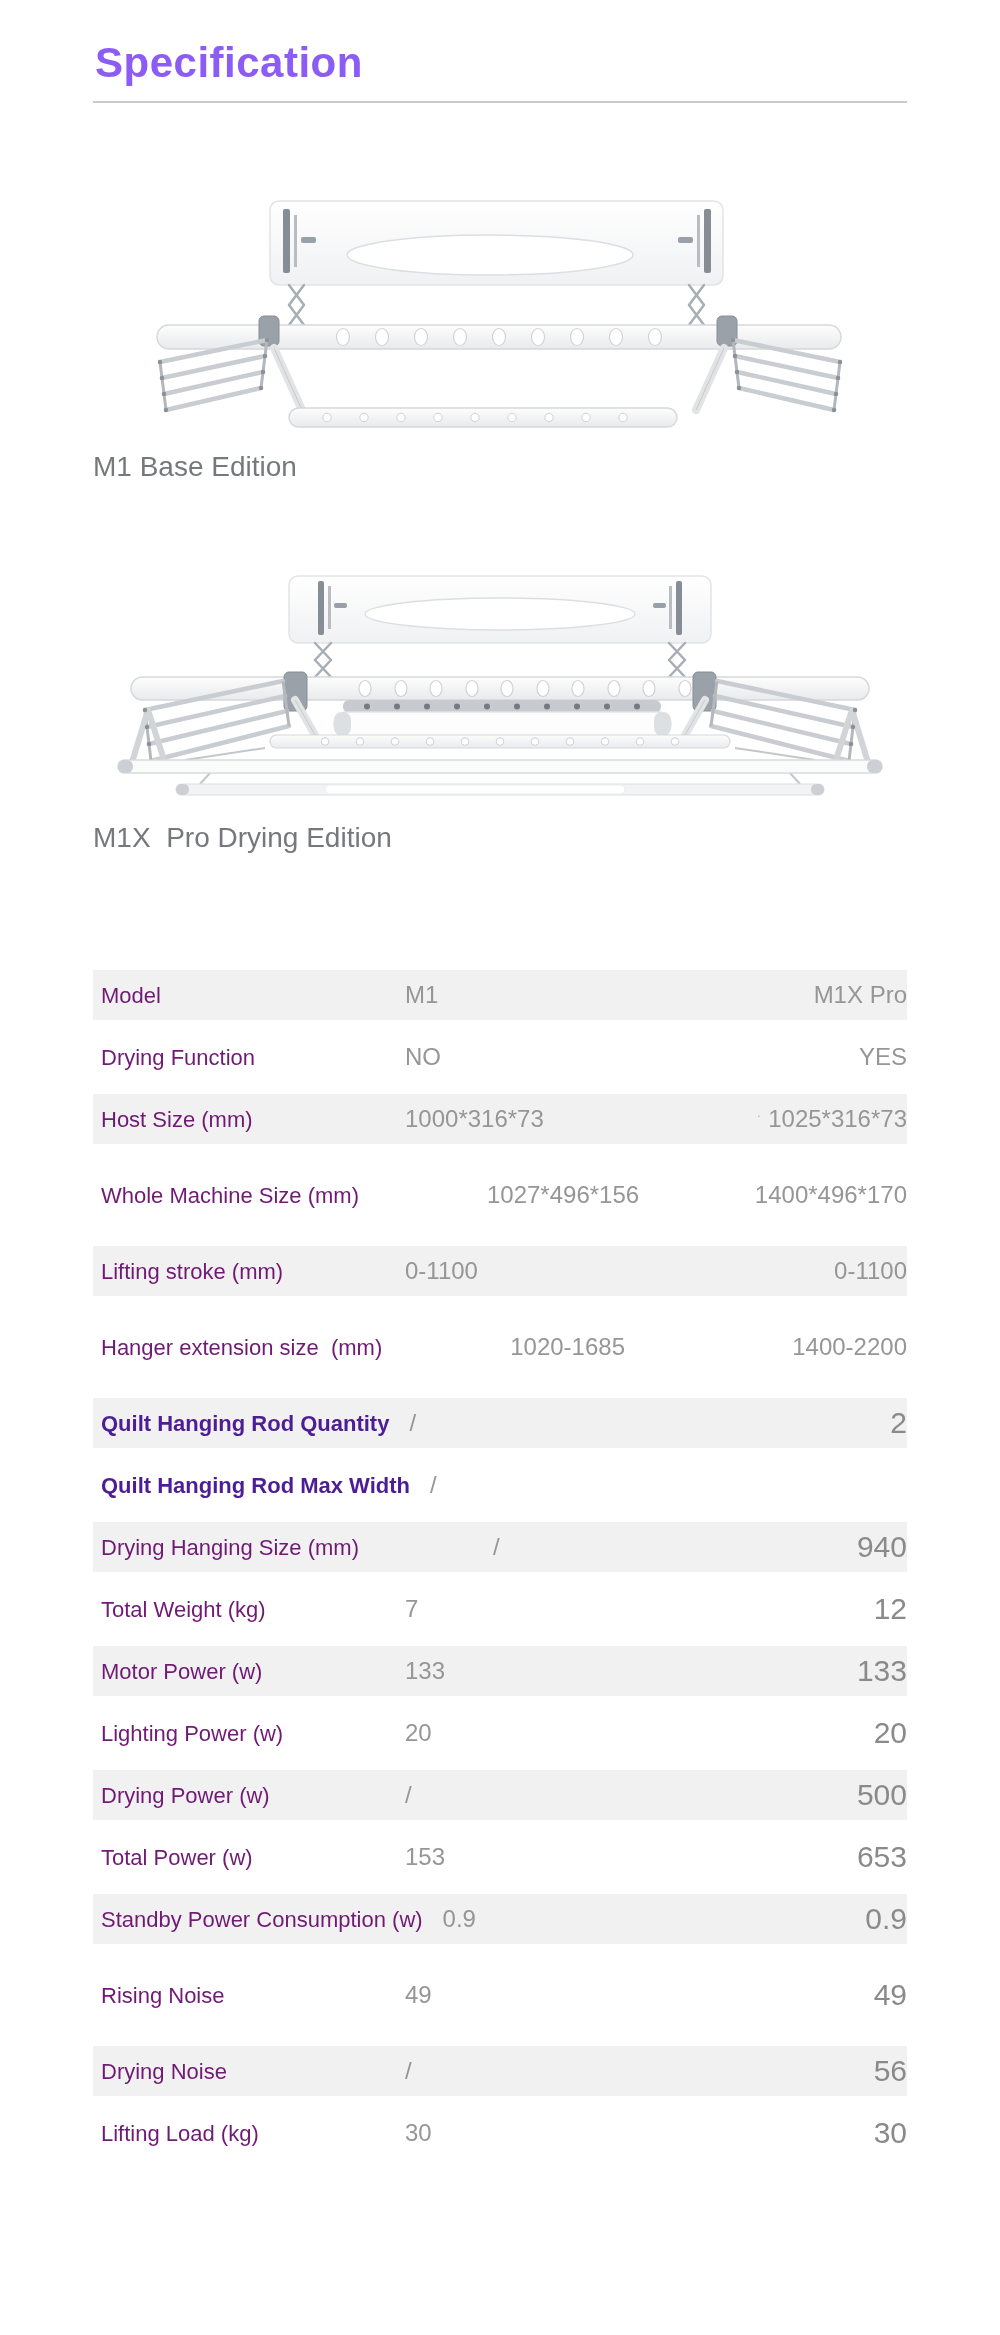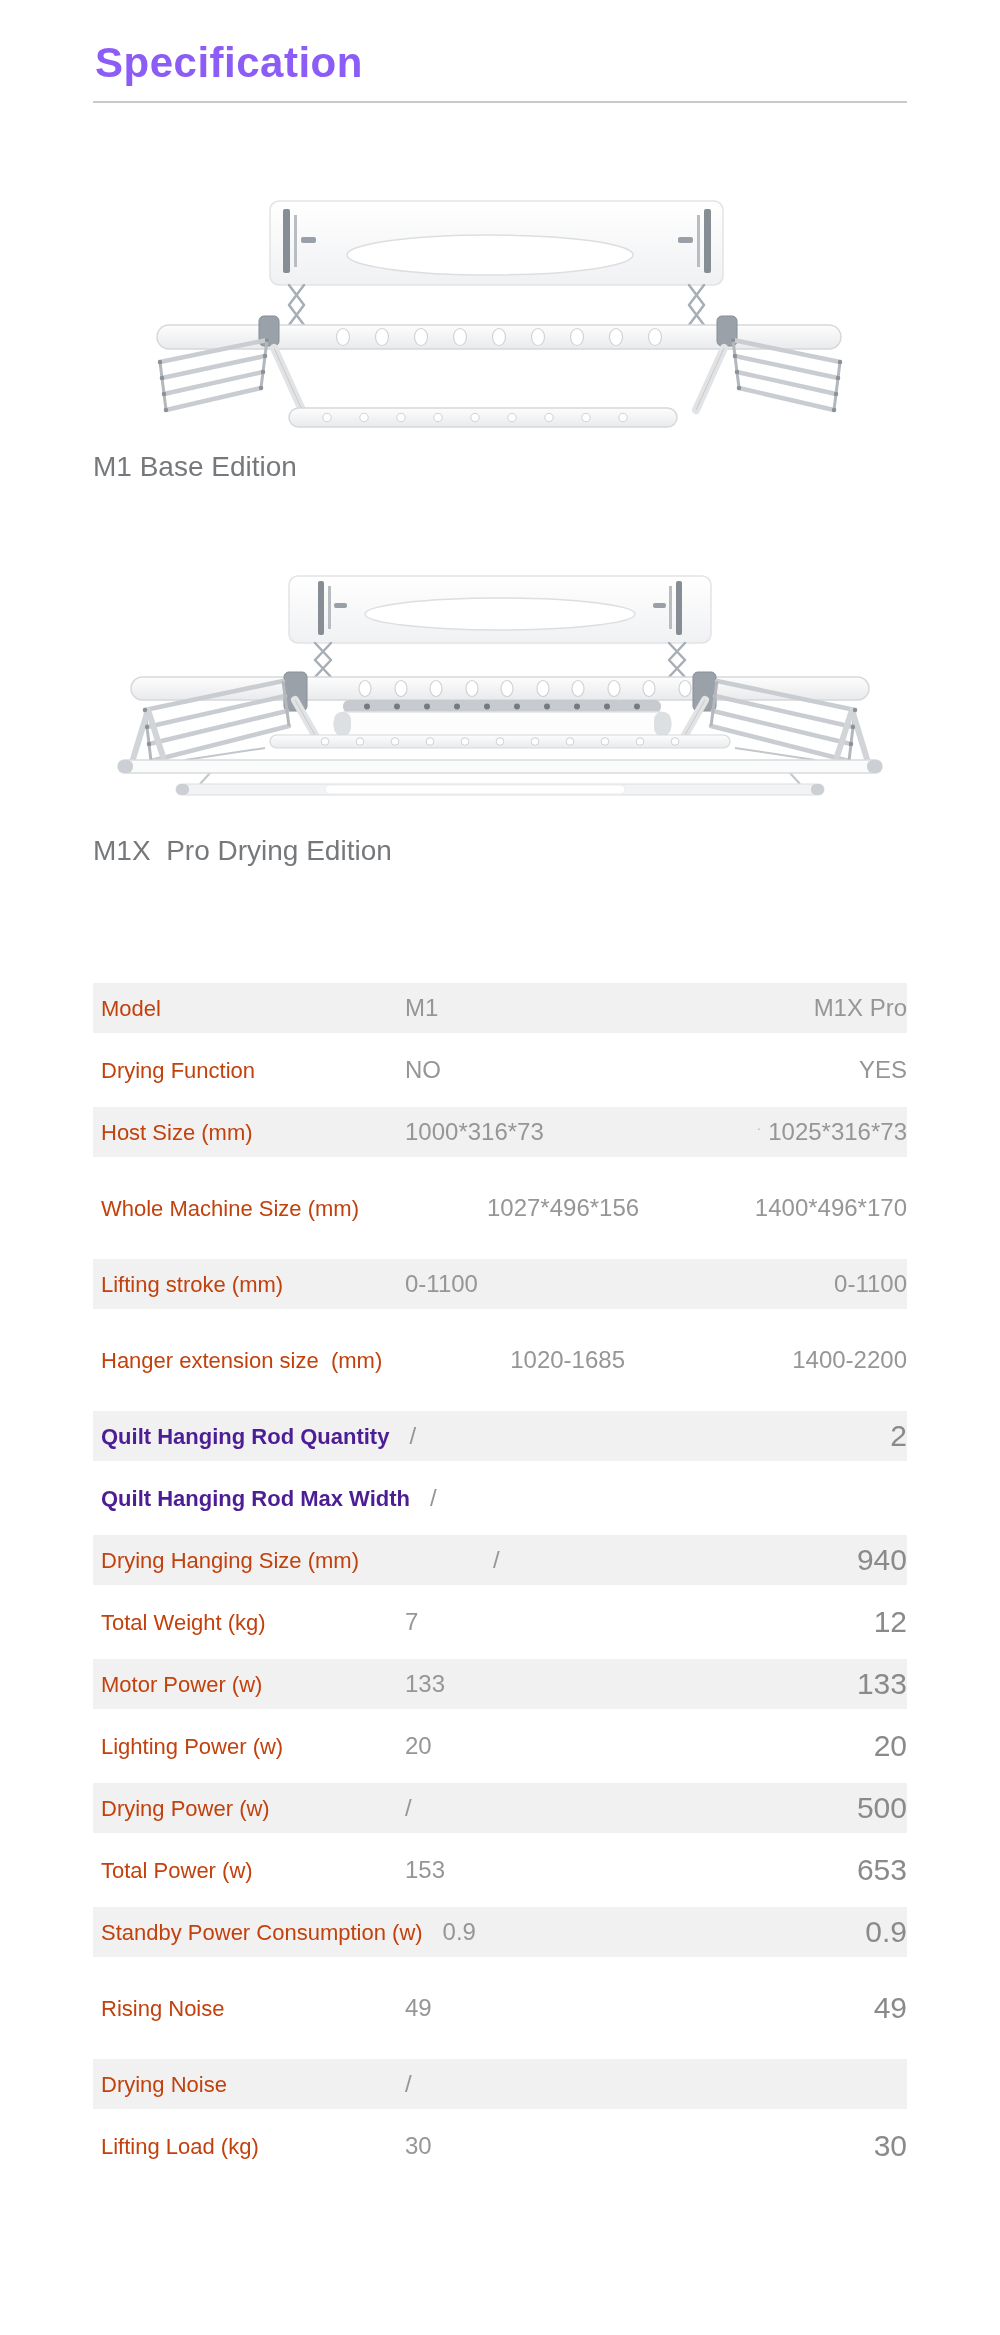--- a/index.html
+++ b/index.html
@@ -17,35 +17,35 @@
   }
   
   .figure{display:flex;justify-content:center;}
   .figure-1{margin-top:96px;height:230px;}
   .figure-2{margin-top:87px;height:240px;}
   .caption{
     text-align:left;font-size:28px;line-height:30px;color:#76797c;
     white-space:pre;
   }
   .caption-1{margin-top:23px;}
-  .caption-2{margin-top:27px;}
+  .caption-2{margin-top:14px;}
   
   .spec-table{margin-top:111px;}
   .trow{
     display:flex;align-items:center;min-height:62px;box-sizing:border-box;
     padding:5px 0;
   }
   .trow:nth-child(odd){
     background:#f1f1f1;border-top:6px solid #ffffff;border-bottom:6px solid #ffffff;
   }
   .trow:nth-child(4),.trow:nth-child(6),.trow:nth-child(16){min-height:90px;}
   .lab{
     flex:0 0 auto;min-width:312px;max-width:480px;box-sizing:border-box;
     padding-left:8px;padding-right:20px;
-    font-size:22px;line-height:27px;color:#c2410c;white-space:nowrap;
+    font-size:22px;line-height:27px;color:#701a75;white-space:nowrap;
   }
   .trow:nth-child(7) .lab,.trow:nth-child(8) .lab{font-weight:700;color:#4c1d95;text-align:center;}
   .trow:nth-child(9) .lab{min-width:400px;}
   .trow:nth-child(4) .lab,.trow:nth-child(6) .lab,.trow:nth-child(16) .lab{
     white-space:pre-wrap;padding-right:128px;
   }
   .val{font-size:24px;color:#969696;}
   .val-m1{flex:0 0 auto;text-align:left;}
   .val-pro{margin-left:auto;width:280px;text-align:right;}
   .trow:nth-child(n+7) .val-pro{font-size:30px;color:#8a8a8a;}
@@ -354,20 +354,21 @@
     <span class="val val-pro"><span>0.9</span></span>
   </div>
       <div class="trow">
     <span class="lab">Rising Noise</span>
     <span class="val val-m1">49</span>
     <span class="val val-pro"><span>49</span></span>
   </div>
       <div class="trow">
     <span class="lab">Drying Noise</span>
     <span class="val val-m1">/</span>
+    <span class="val val-pro"><span>56</span></span>
   </div>
       <div class="trow">
     <span class="lab">Lifting Load (kg)</span>
     <span class="val val-m1">30</span>
     <span class="val val-pro"><span>30</span></span>
   </div>
     </div>
 
 </div>
 

